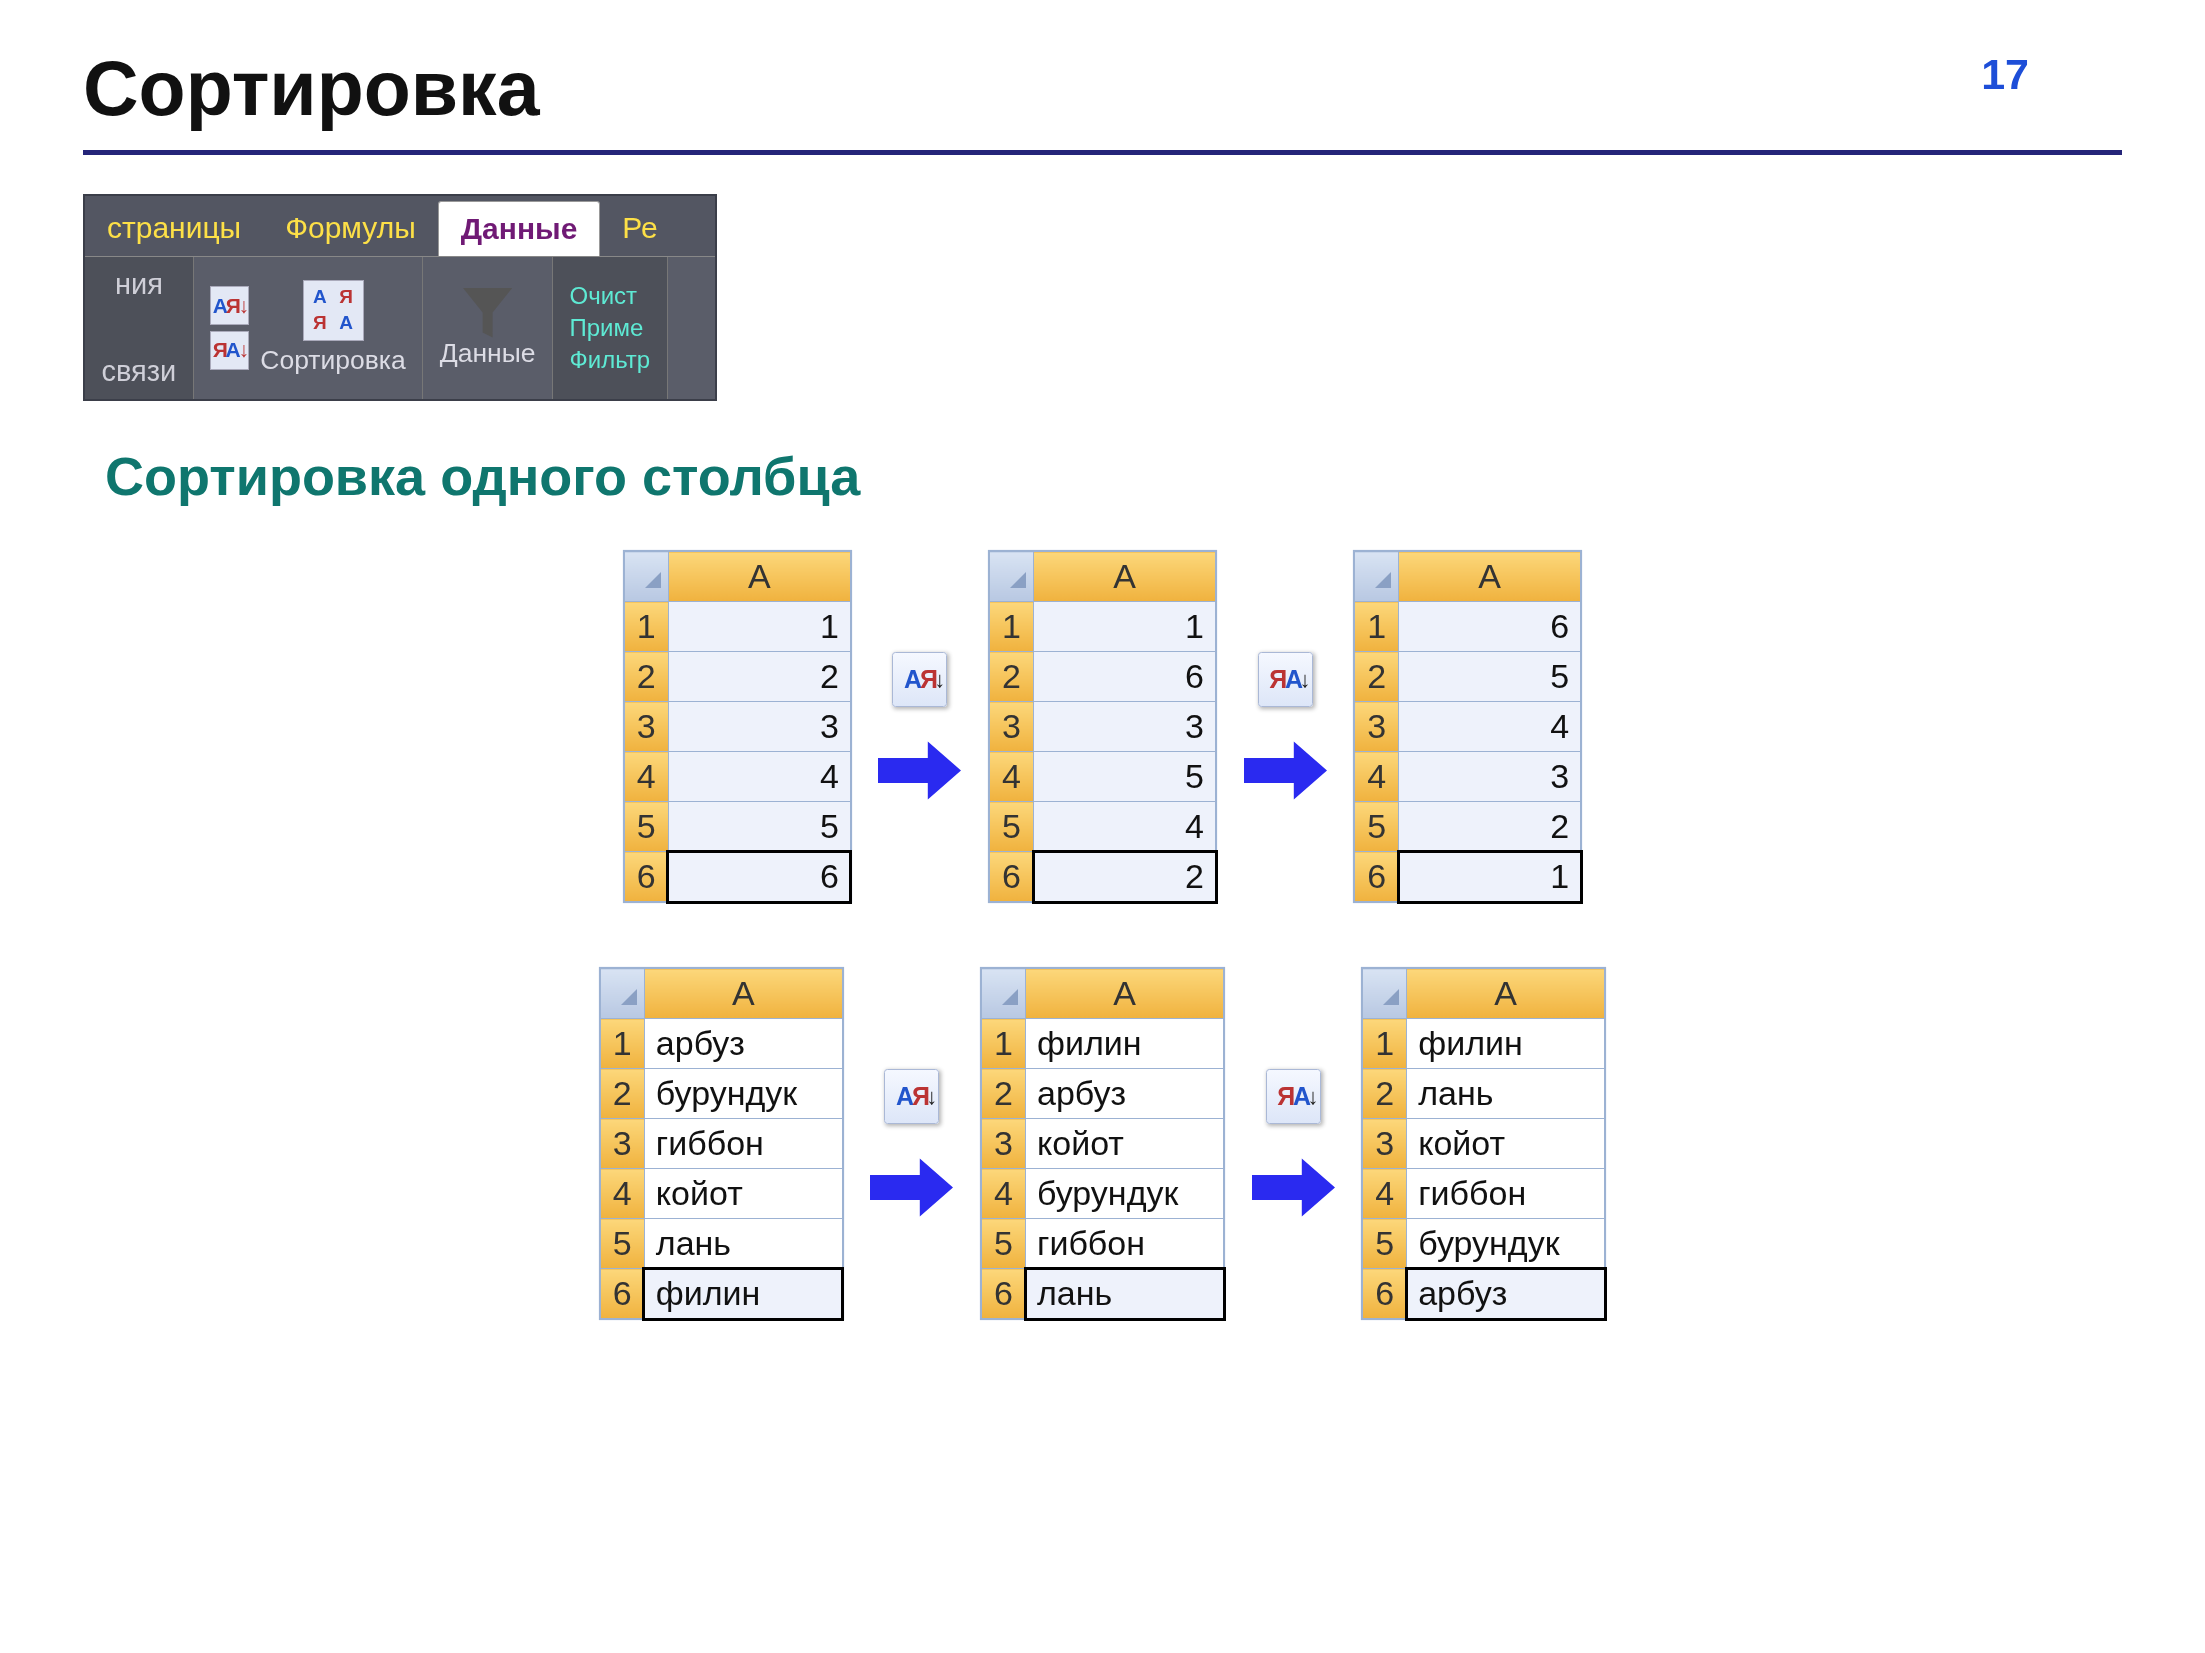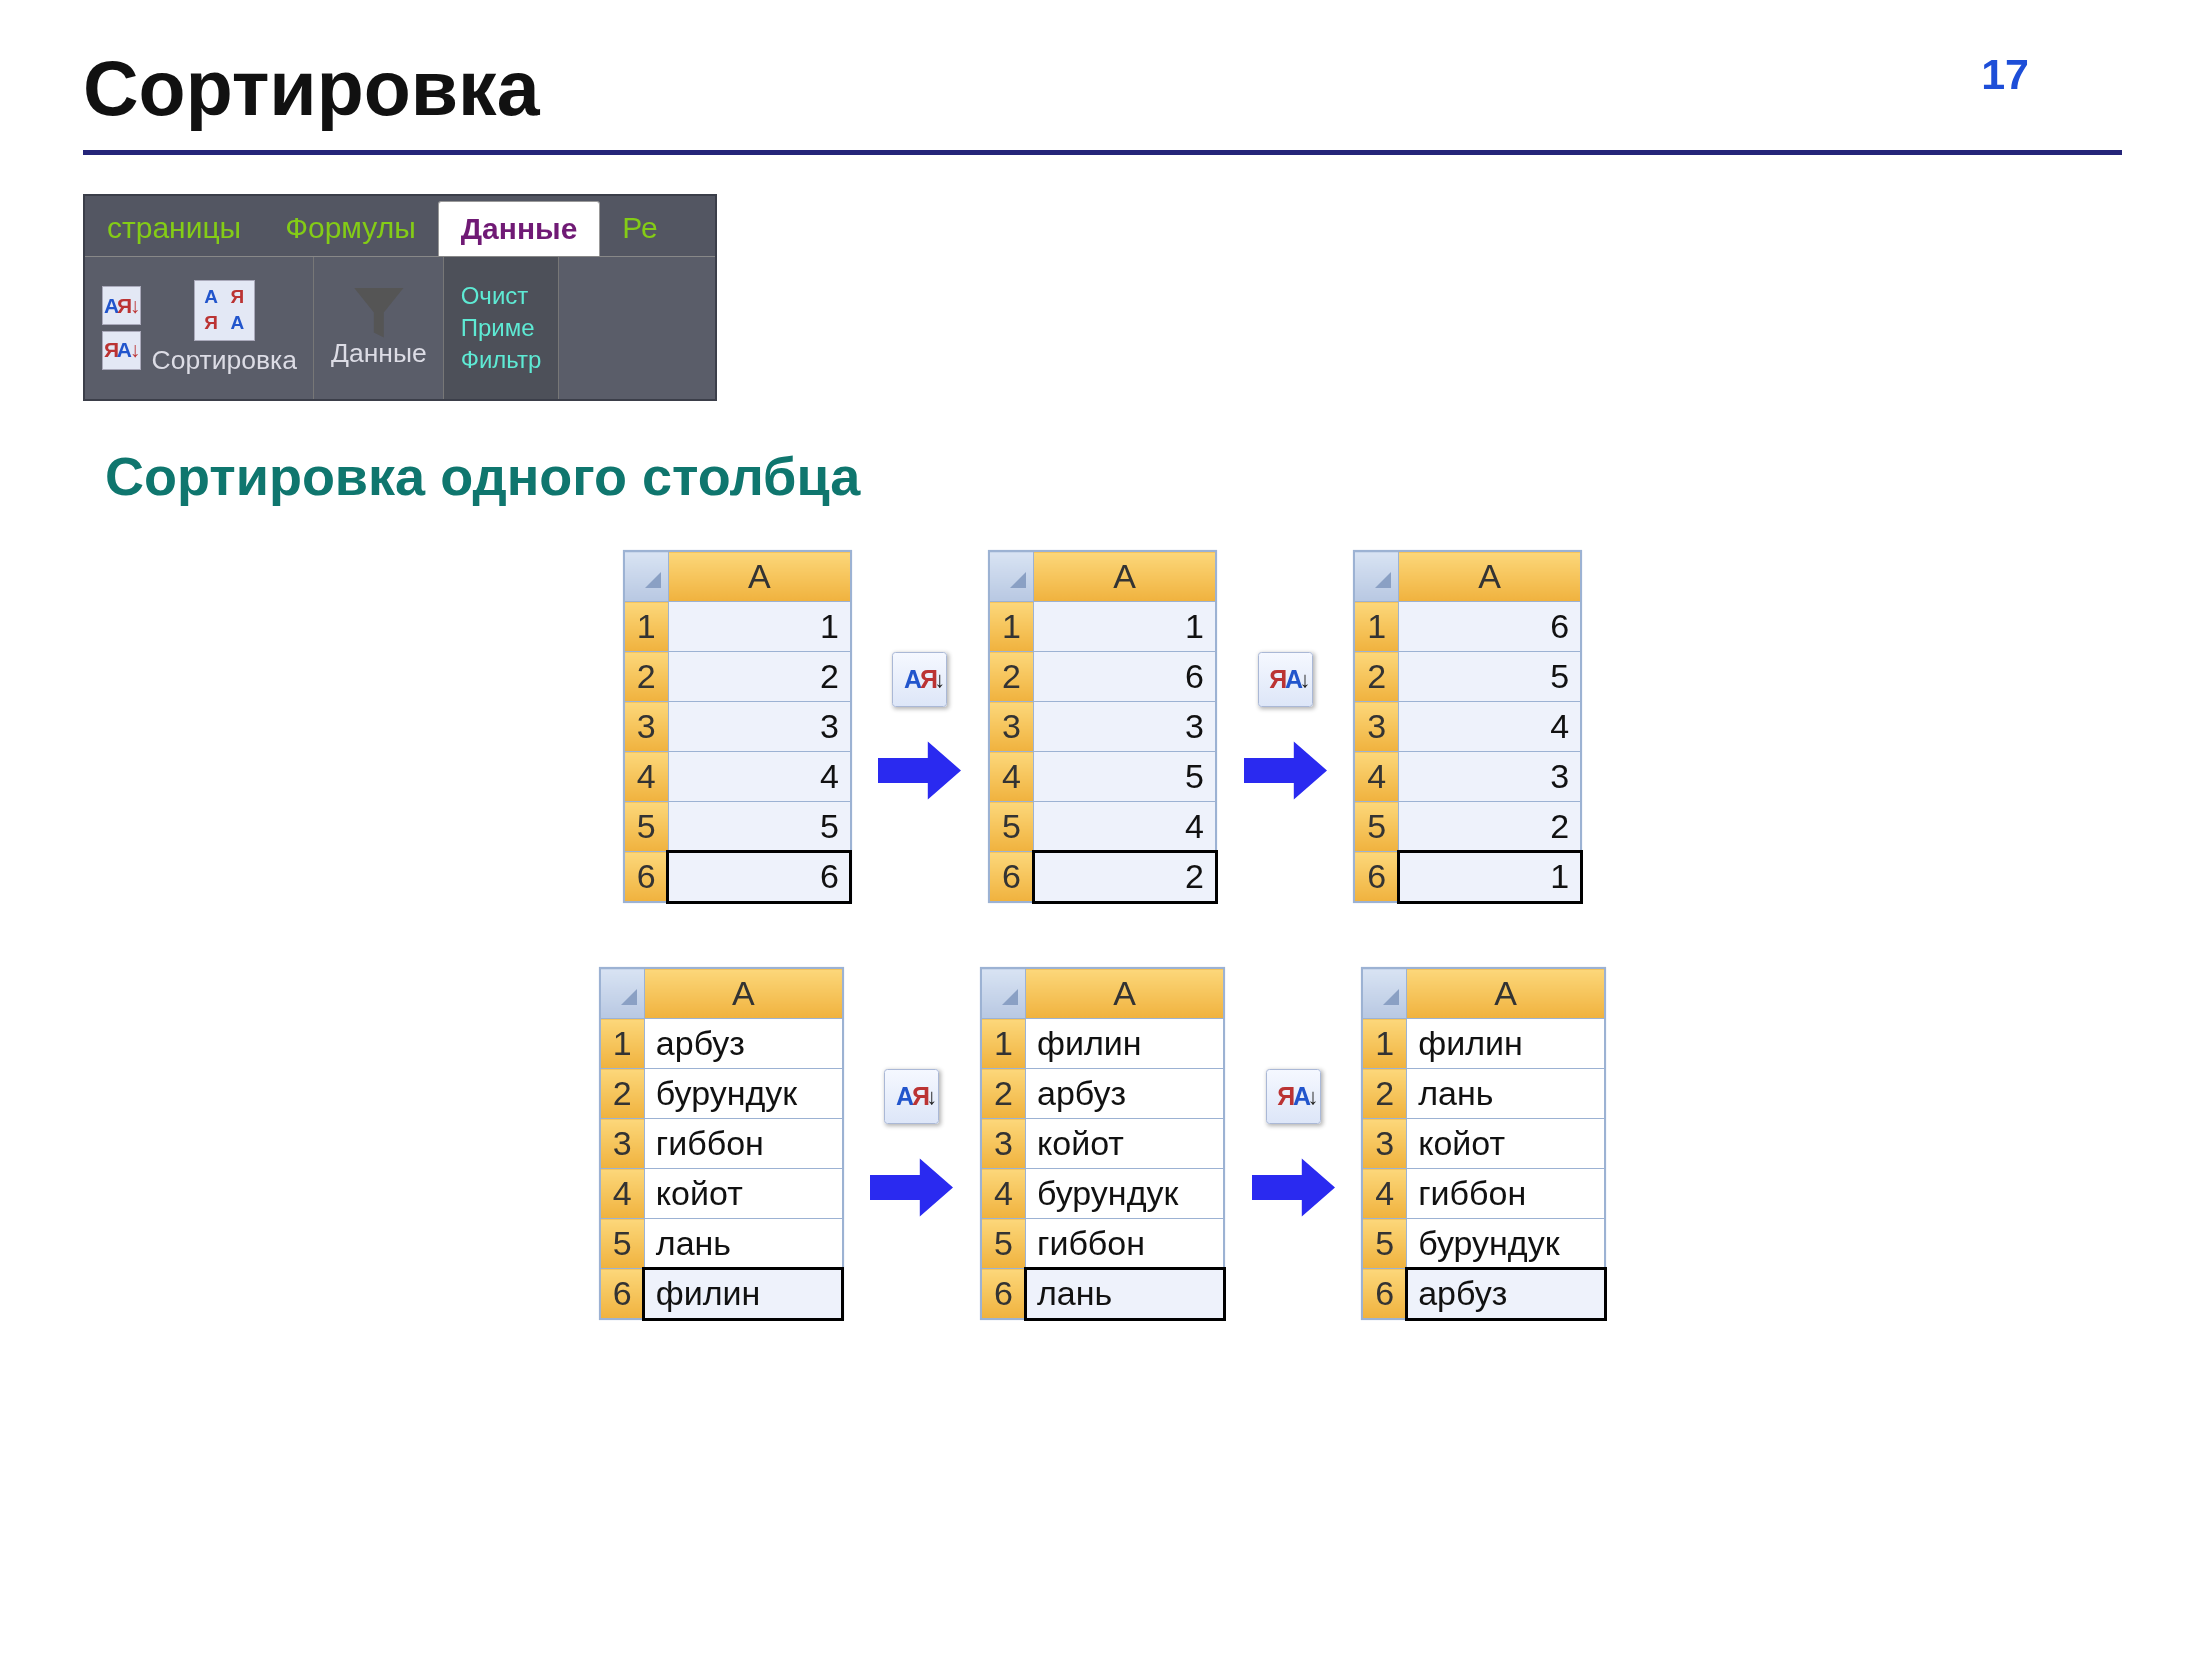--- a/index.html
+++ b/index.html
@@ -6,21 +6,21 @@
   html, body { width: 2205px; height: 1654px; font-family: Arial, sans-serif; background: #fff; }
   .slide { position: relative; width: 2205px; height: 1654px; padding: 44px 83px; }
   .page-num { position: absolute; top: 50px; right: 176px; font-size: 43px; font-weight: bold; color: #1d4ed8; }
   .title { font-size: 77px; font-weight: bold; color: #111; margin-bottom: 16.5px; }
   .hr { border: none; border-top: 5.5px solid #252579; margin-bottom: 39px; }
   .intro-row { display: flex; align-items: flex-start; gap: 44px; margin-bottom: 44px; }
   .intro-text { font-size: 52px; color: #222; line-height: 1.35; flex: 1; }
   .intro-term { color: #2424e6; font-weight: bold; }
   .ribbon { width: 634px; background: #535662; border: 2.2px solid #3b3e49; overflow: hidden; }
   .ribbon-tabs { display: flex; padding-top: 5.5px; }
-  .ribbon-tab { font-size: 30px; padding: 10px 22px; color: #84cc16; }
+  .ribbon-tab { font-size: 30px; padding: 10px 22px; color: #fde047; }
   .ribbon-tab.active { background: #fff; color: #701a75; border: 1.1px solid #999; border-bottom: none; border-radius: 3.3px 3.3px 0 0; font-weight: bold; }
   .ribbon-groups { display: flex; background: #5a5d69; border-top: 1.1px solid #888; height: 143px; }
   .rgroup { border-right: 1.1px solid #777; padding: 11px 16.5px; display: flex; align-items: center; gap: 11px; position: relative; }
   .rgroup.shaded { background: #4d5059; }
   .rg-text { font-size: 29px; color: #cfcfd8; }
   .sort-icons { display: flex; flex-direction: column; gap: 5.5px; align-items: center; }
   .sicon { width: 39px; height: 39px; display: flex; align-items: center; justify-content: center; font-size: 21px; font-weight: bold; color: #b33; background: #e3e8f5; border: 1.1px solid #aab; letter-spacing: -2.2px; }
   .sicon .blue { color: #2255cc; }
   .sort-btn { display: flex; flex-direction: column; align-items: center; gap: 3.3px; }
   .sort-btn-main { width: 61px; height: 61px; background: #e3e8f5; border: 1.7px solid #aab; display: grid; grid-template-columns: 1fr 1fr; grid-template-rows: 1fr 1fr; padding: 4.4px; gap: 2.2px; }
@@ -62,20 +62,24 @@
   <div class="intro-row">
 
     <div class="ribbon">
       <div class="ribbon-tabs">
         <div class="ribbon-tab">страницы</div>
         <div class="ribbon-tab">Формулы</div>
         <div class="ribbon-tab active">Данные</div>
         <div class="ribbon-tab">Ре</div>
       </div>
       <div class="ribbon-groups">
+        <div class="rgroup shaded" style="flex-direction:column;justify-content:space-between;">
+          <span class="rg-text">ния</span>
+          <span class="rg-text">связи</span>
+        </div>
         <div class="rgroup">
           <div class="sort-icons">
             <div class="sicon"><span class="blue">А</span><span>Я</span>↓</div>
             <div class="sicon"><span>Я</span><span class="blue">А</span>↓</div>
           </div>
           <div class="sort-btn">
             <div class="sort-btn-main">
                 <span>А</span>
                 <span class="red">Я</span>
                 <span class="red">Я</span>

